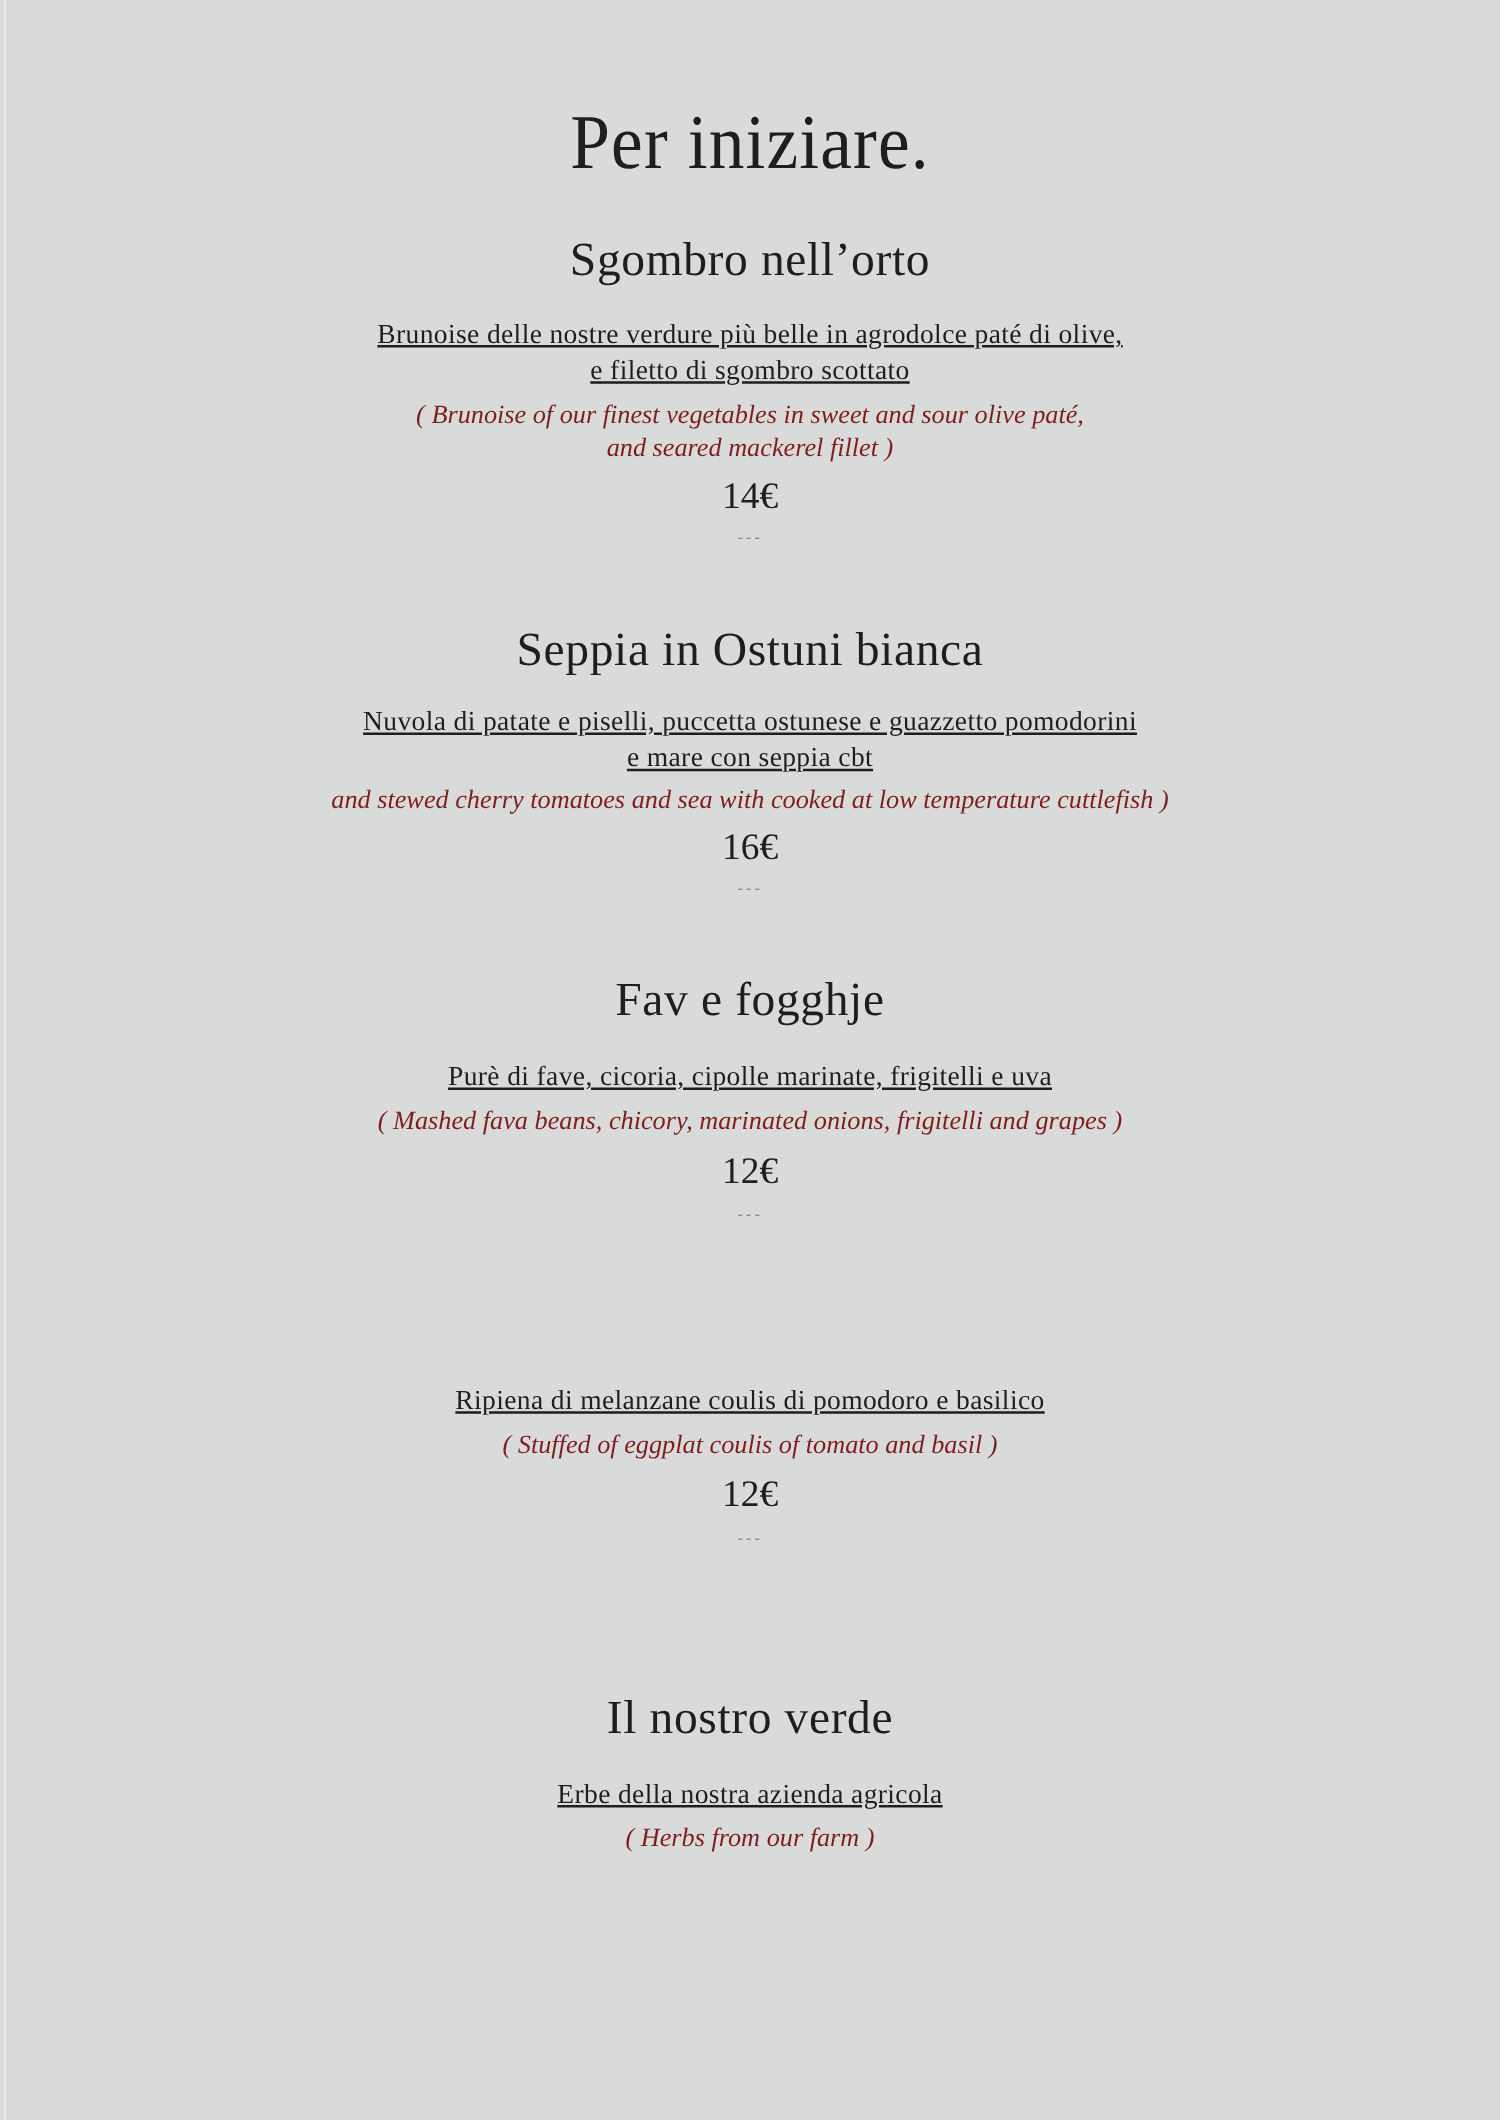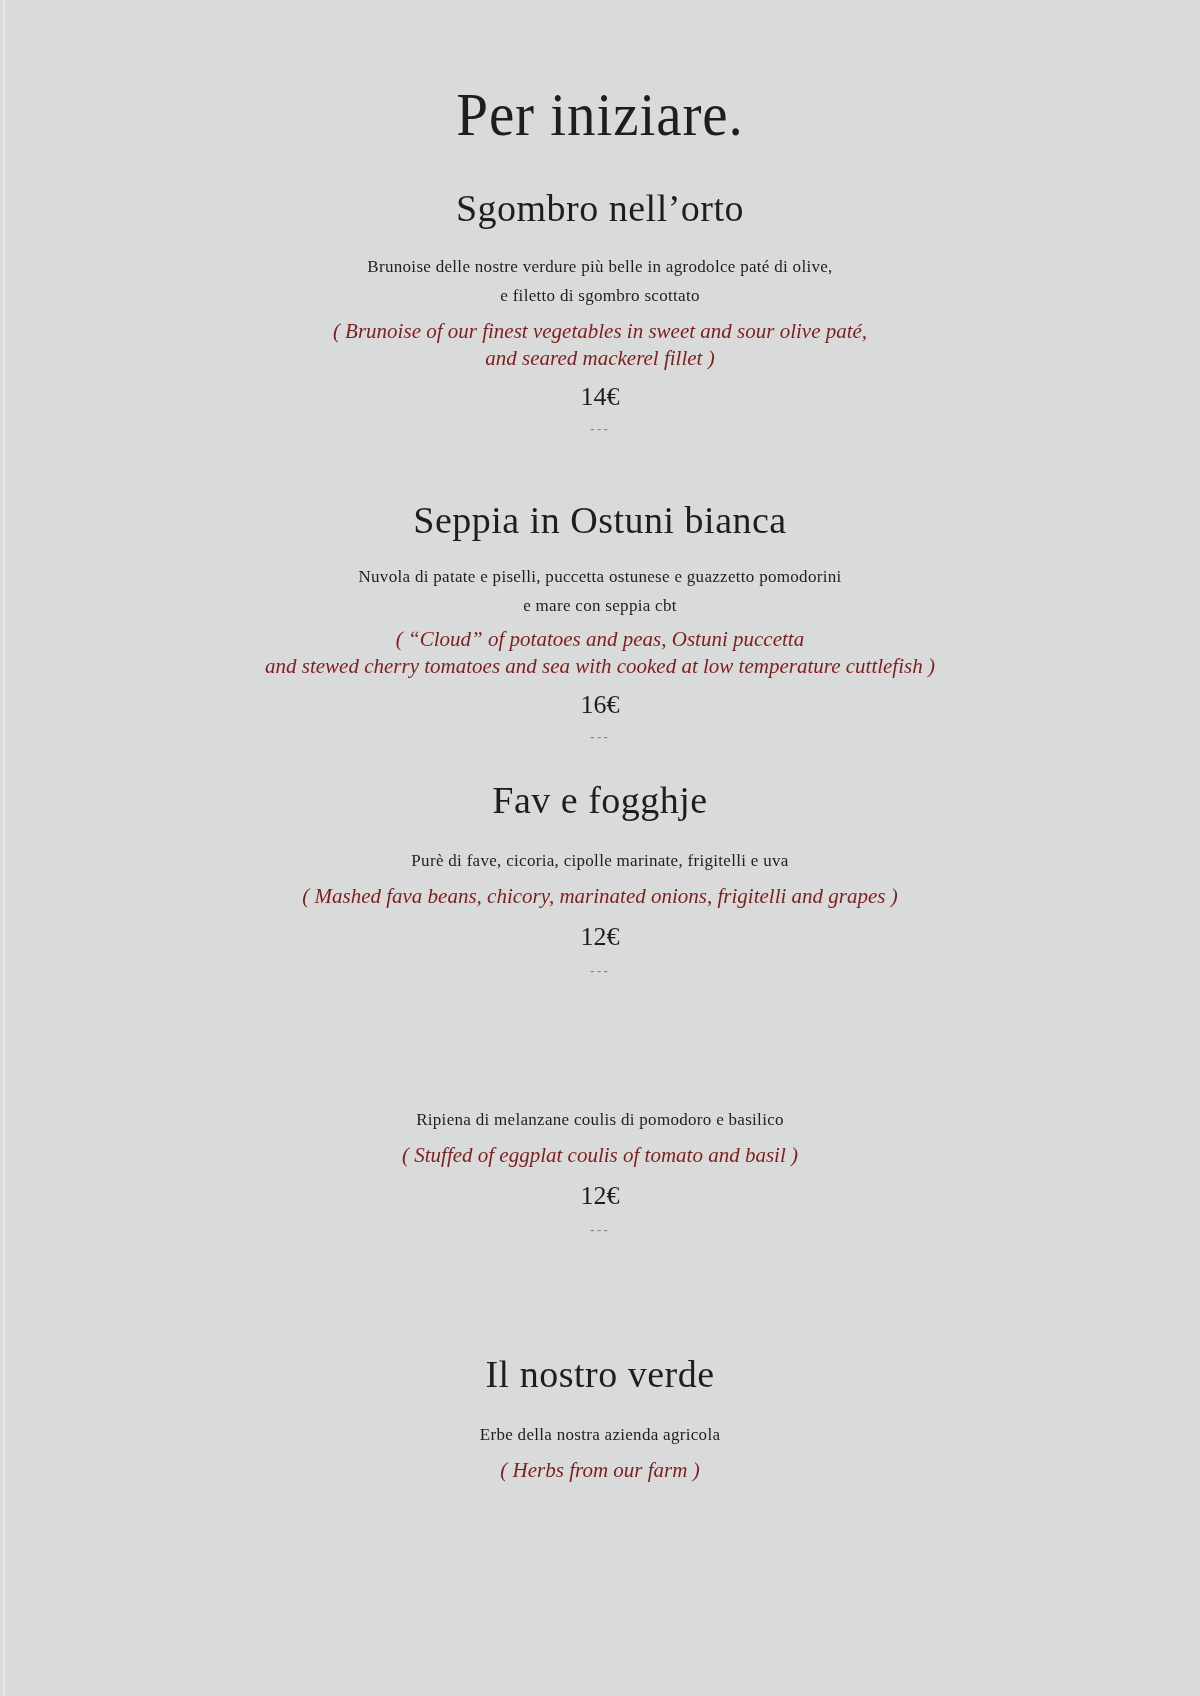--- a/index.html
+++ b/index.html
@@ -52,36 +52,37 @@
     .dish-name {
       font-family: "Liberation Serif", "DejaVu Serif", serif;
       font-size: 38px;
       line-height: 44px;
       letter-spacing: 0.5px;
       margin: 0;
       font-weight: normal;
     }
     .dish-desc {
       font-family: "Liberation Serif", "DejaVu Serif", serif;
-      font-size: 17px;
+      font-size: 22px;
       line-height: 29px;
       letter-spacing: 0.3px;
       margin: 0;
+      text-decoration: underline;
     }
     .dish-trans {
       font-family: "Liberation Serif", "DejaVu Serif", serif;
       font-style: italic;
       font-size: 21px;
       line-height: 27px;
       color: #7f1d1d;
       margin: 0;
     }
     .dish-price {
       font-family: "Liberation Serif", "DejaVu Serif", serif;
-      font-size: 26px;
+      font-size: 30px;
       line-height: 30px;
       margin: 0;
     }
     .sep {
       font-family: "Liberation Sans", sans-serif;
       font-size: 14px;
       color: #8a8c8b;
       letter-spacing: 2px;
       line-height: 14px;
       margin: 0;
@@ -109,21 +110,20 @@
     <div style="height:10px"></div>
     <p class="sep">---</p>
   </div>
 
   <div class="dish" style="top:498px;">
     <h2 class="dish-name">Seppia in Ostuni bianca</h2>
     <div style="height:20px"></div>
     <p class="dish-desc">Nuvola di patate e piselli, puccetta ostunese e guazzetto pomodorini</p>
     <p class="dish-desc">e mare con seppia cbt</p>
     <div style="height:6px"></div>
-    <p class="dish-trans">( “Cloud” of potatoes and peas, Ostuni puccetta</p>
     <p class="dish-trans">and stewed cherry tomatoes and sea with cooked at low temperature cuttlefish )</p>
     <div style="height:10px"></div>
     <p class="dish-price">16€</p>
     <div style="height:10px"></div>
     <p class="sep">---</p>
   </div>
 
   <div class="dish" style="top:778px;">
     <h2 class="dish-name">Fav e fogghje</h2>
     <div style="height:24px"></div>

